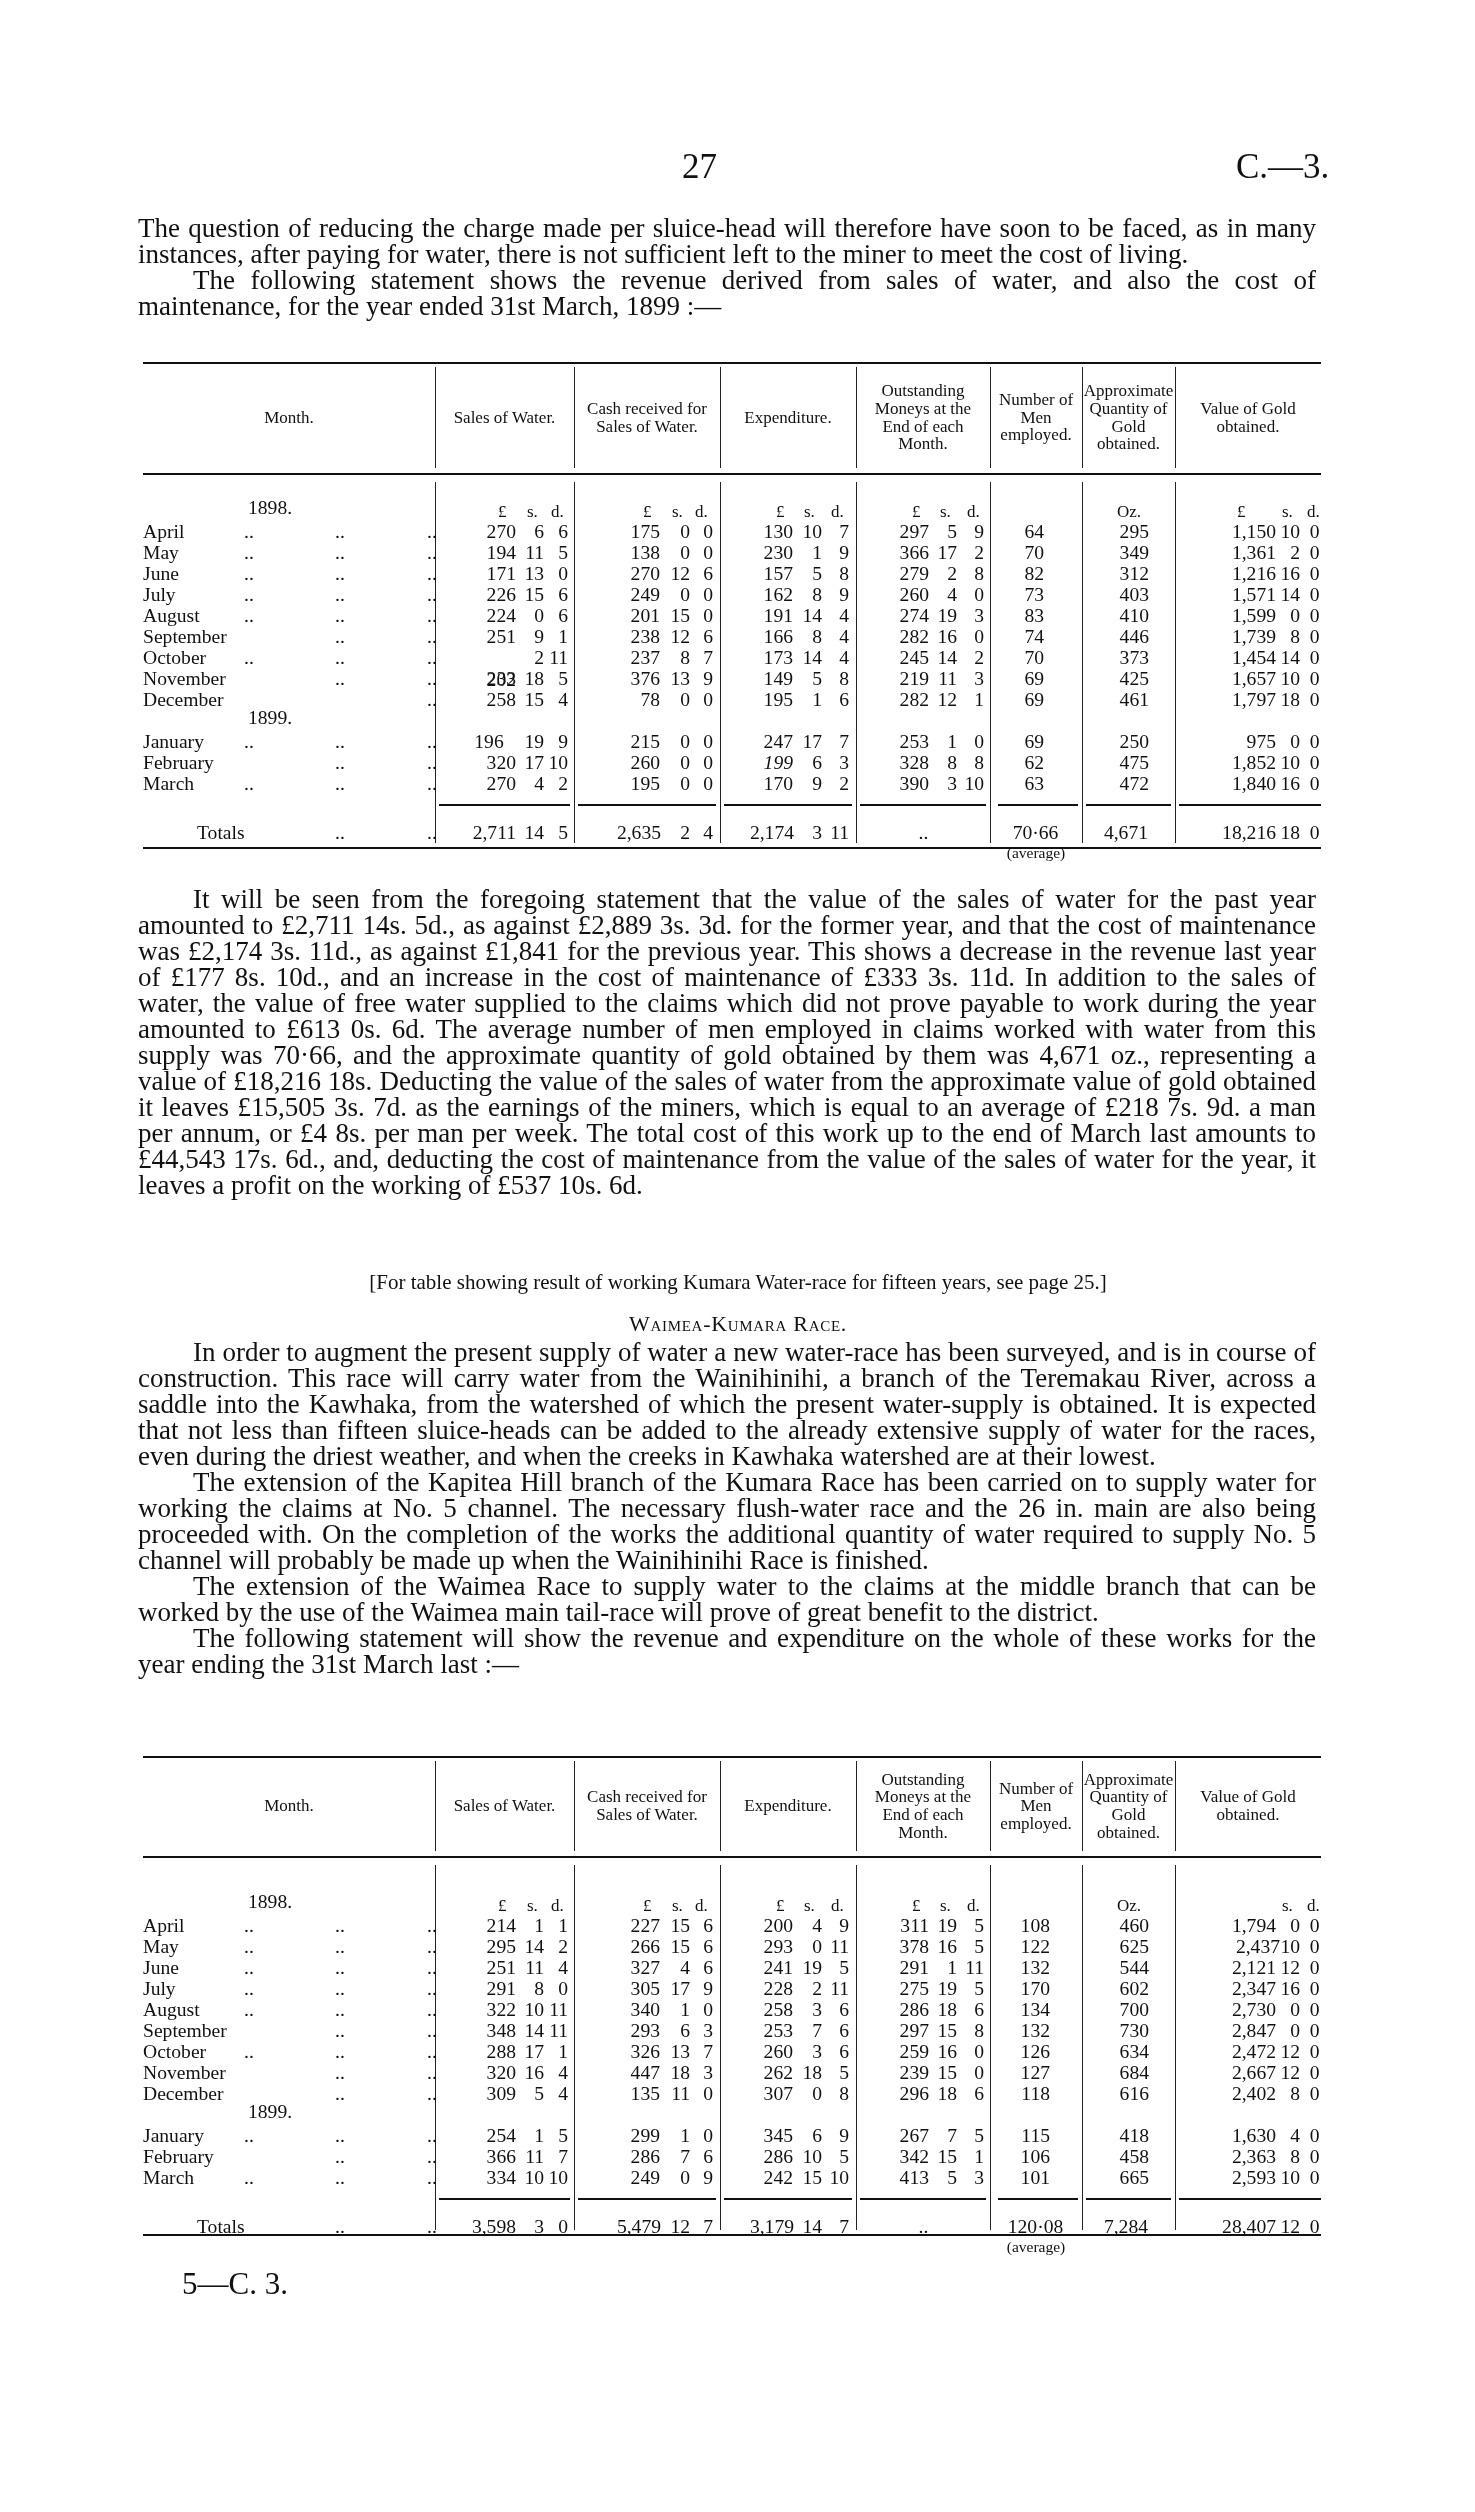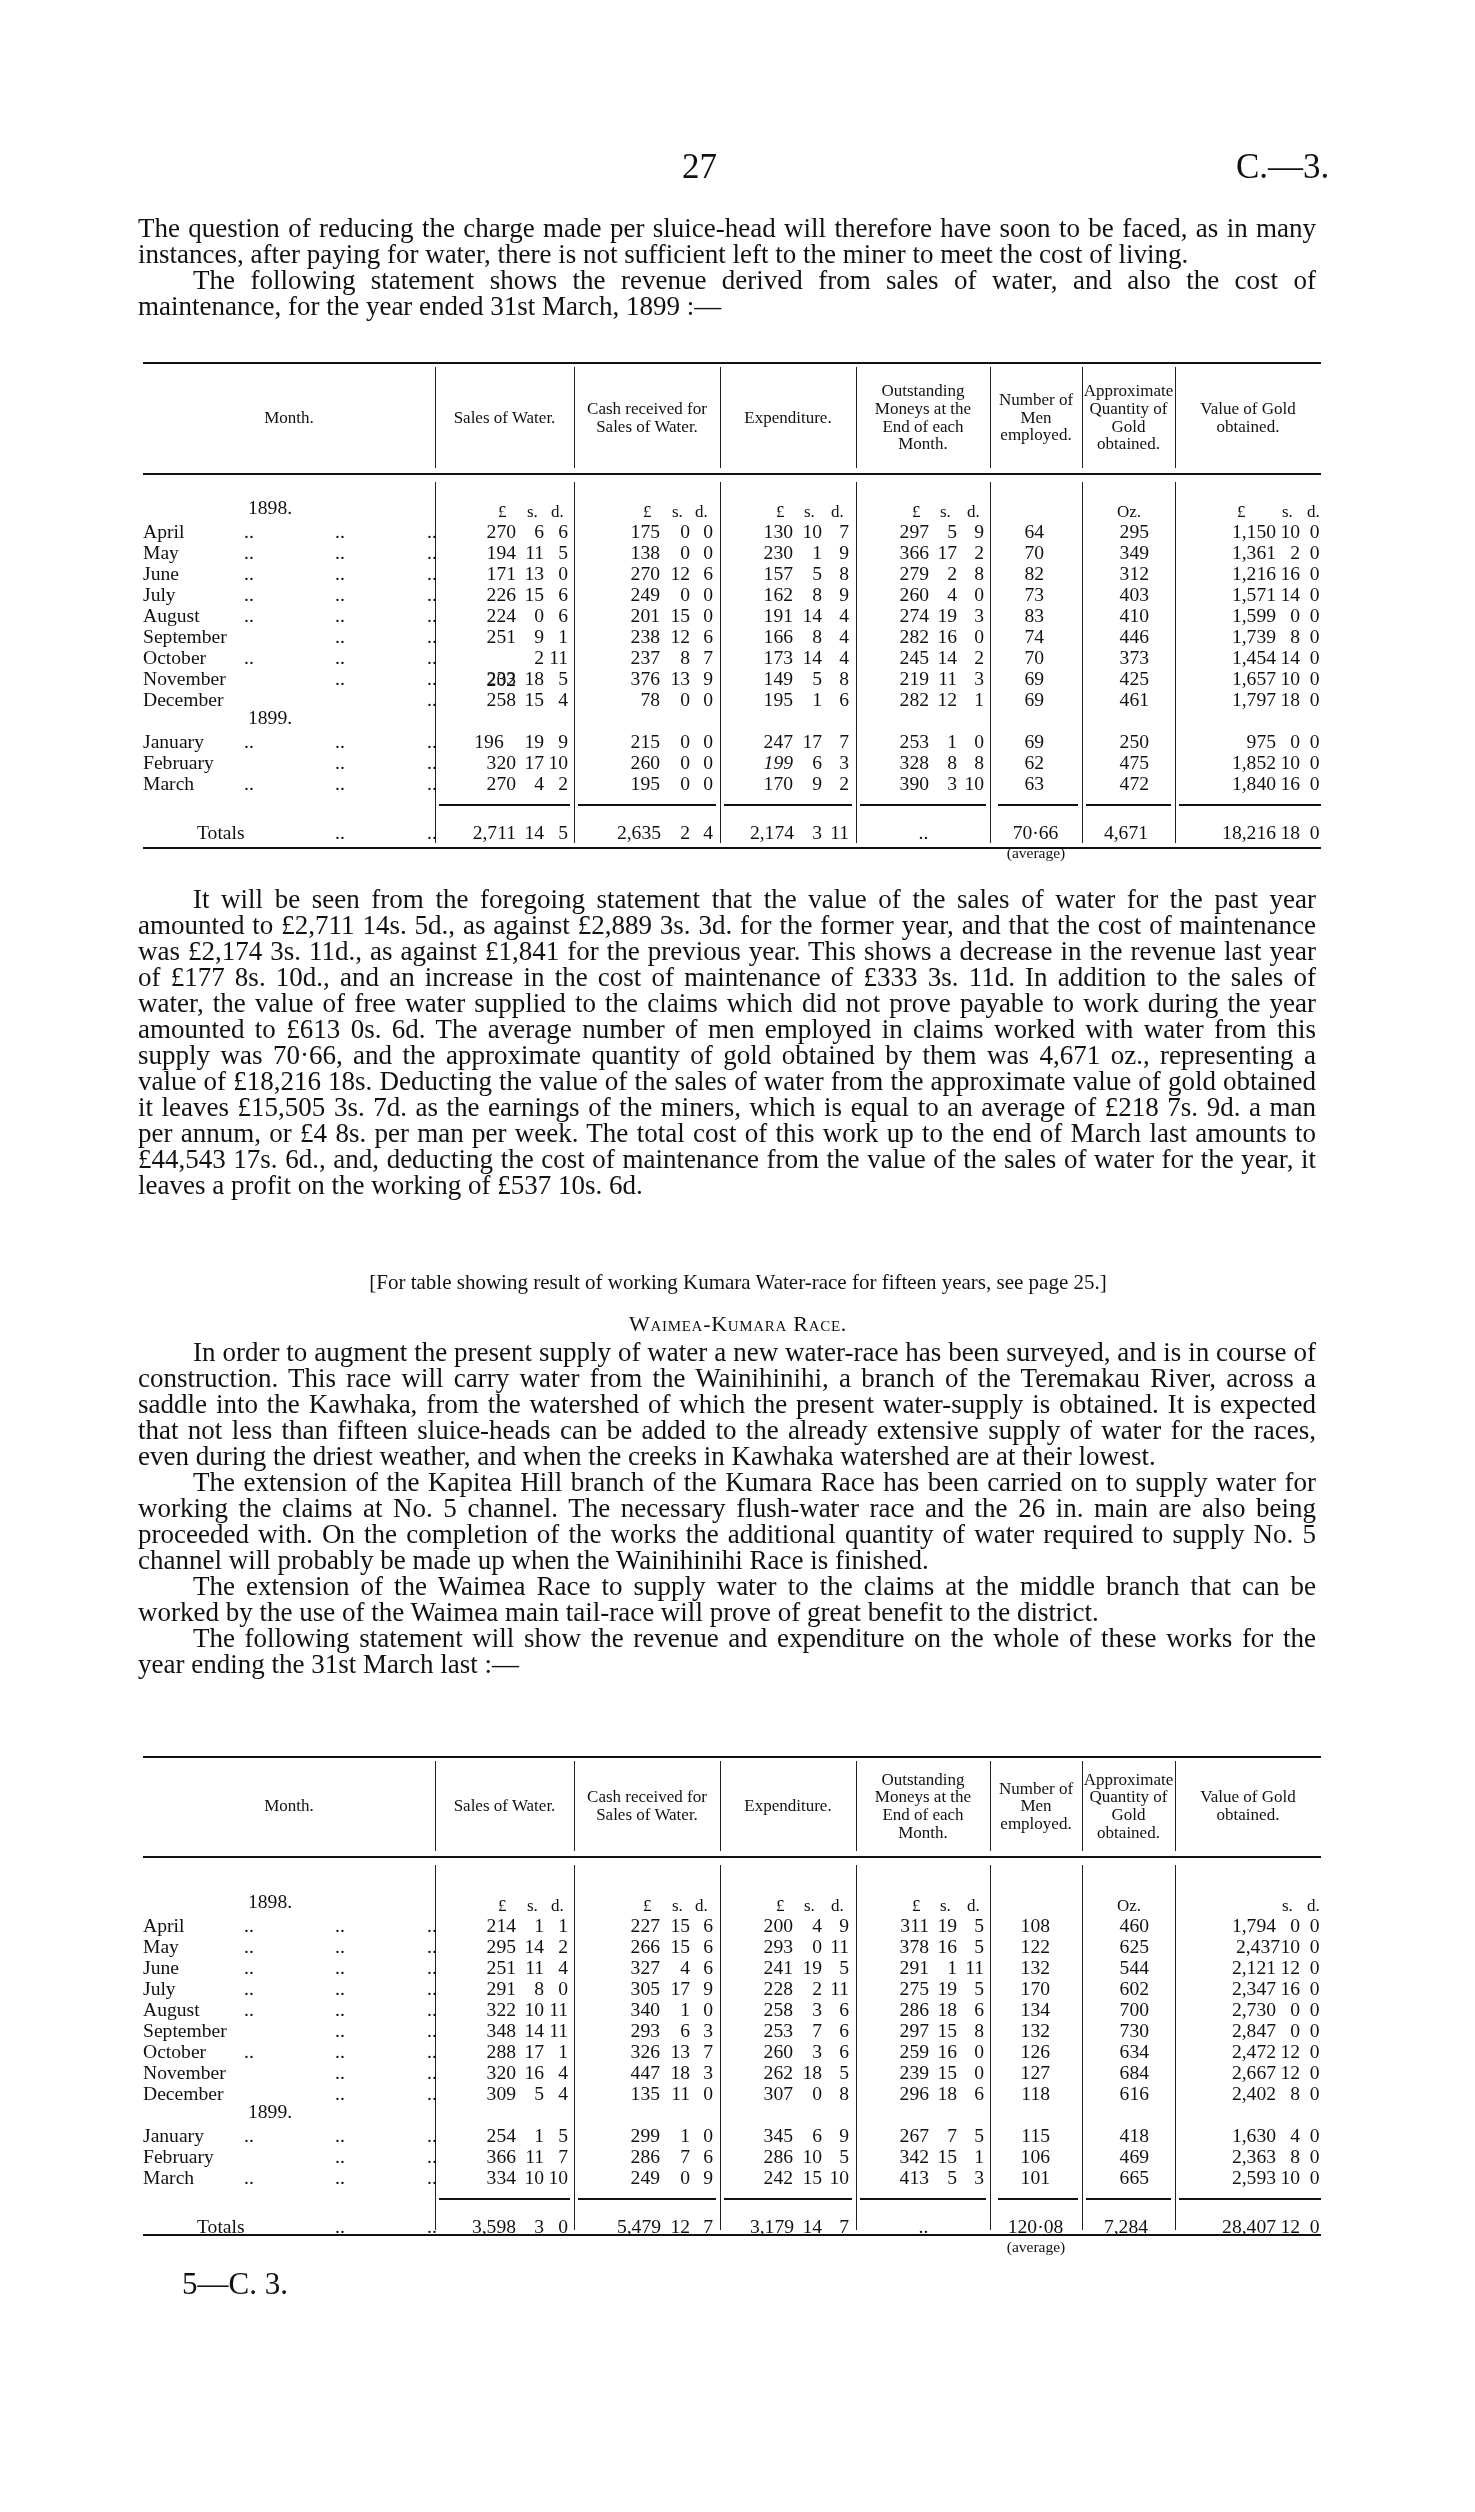--- a/index.html
+++ b/index.html
@@ -686,21 +686,21 @@
         <span class="num" style="left:463px;width:54px;">286</span>
         <span class="num" style="left:520px;width:27px;">7</span>
         <span class="num" style="left:543px;width:27px;">6</span>
         <span class="num" style="left:596px;width:54px;">286</span>
         <span class="num" style="left:652px;width:27px;">10</span>
         <span class="num" style="left:679px;width:27px;">5</span>
         <span class="num" style="left:732px;width:54px;">342</span>
         <span class="num" style="left:787px;width:27px;">15</span>
         <span class="num" style="left:814px;width:27px;">1</span>
         <span class="num" style="left:860px;width:47px;">106</span>
-        <span class="num" style="left:952px;width:54px;">469</span>
+        <span class="num" style="left:952px;width:54px;">458</span>
         <span class="num" style="left:1059px;width:74px;">2,363</span>
         <span class="num" style="left:1133px;width:24px;">8</span>
         <span class="num" style="left:1159px;width:17.6px;">0</span>
       </div>
       <div class="mrow" style="top:411px;">
         <span class="mname">March</span>
         <span class="dots" style="left:101px;">..</span>
         <span class="dots" style="left:192px;">..</span>
         <span class="dots" style="left:284px;">..</span>
         <span class="num" style="left:319px;width:54px;">334</span>

